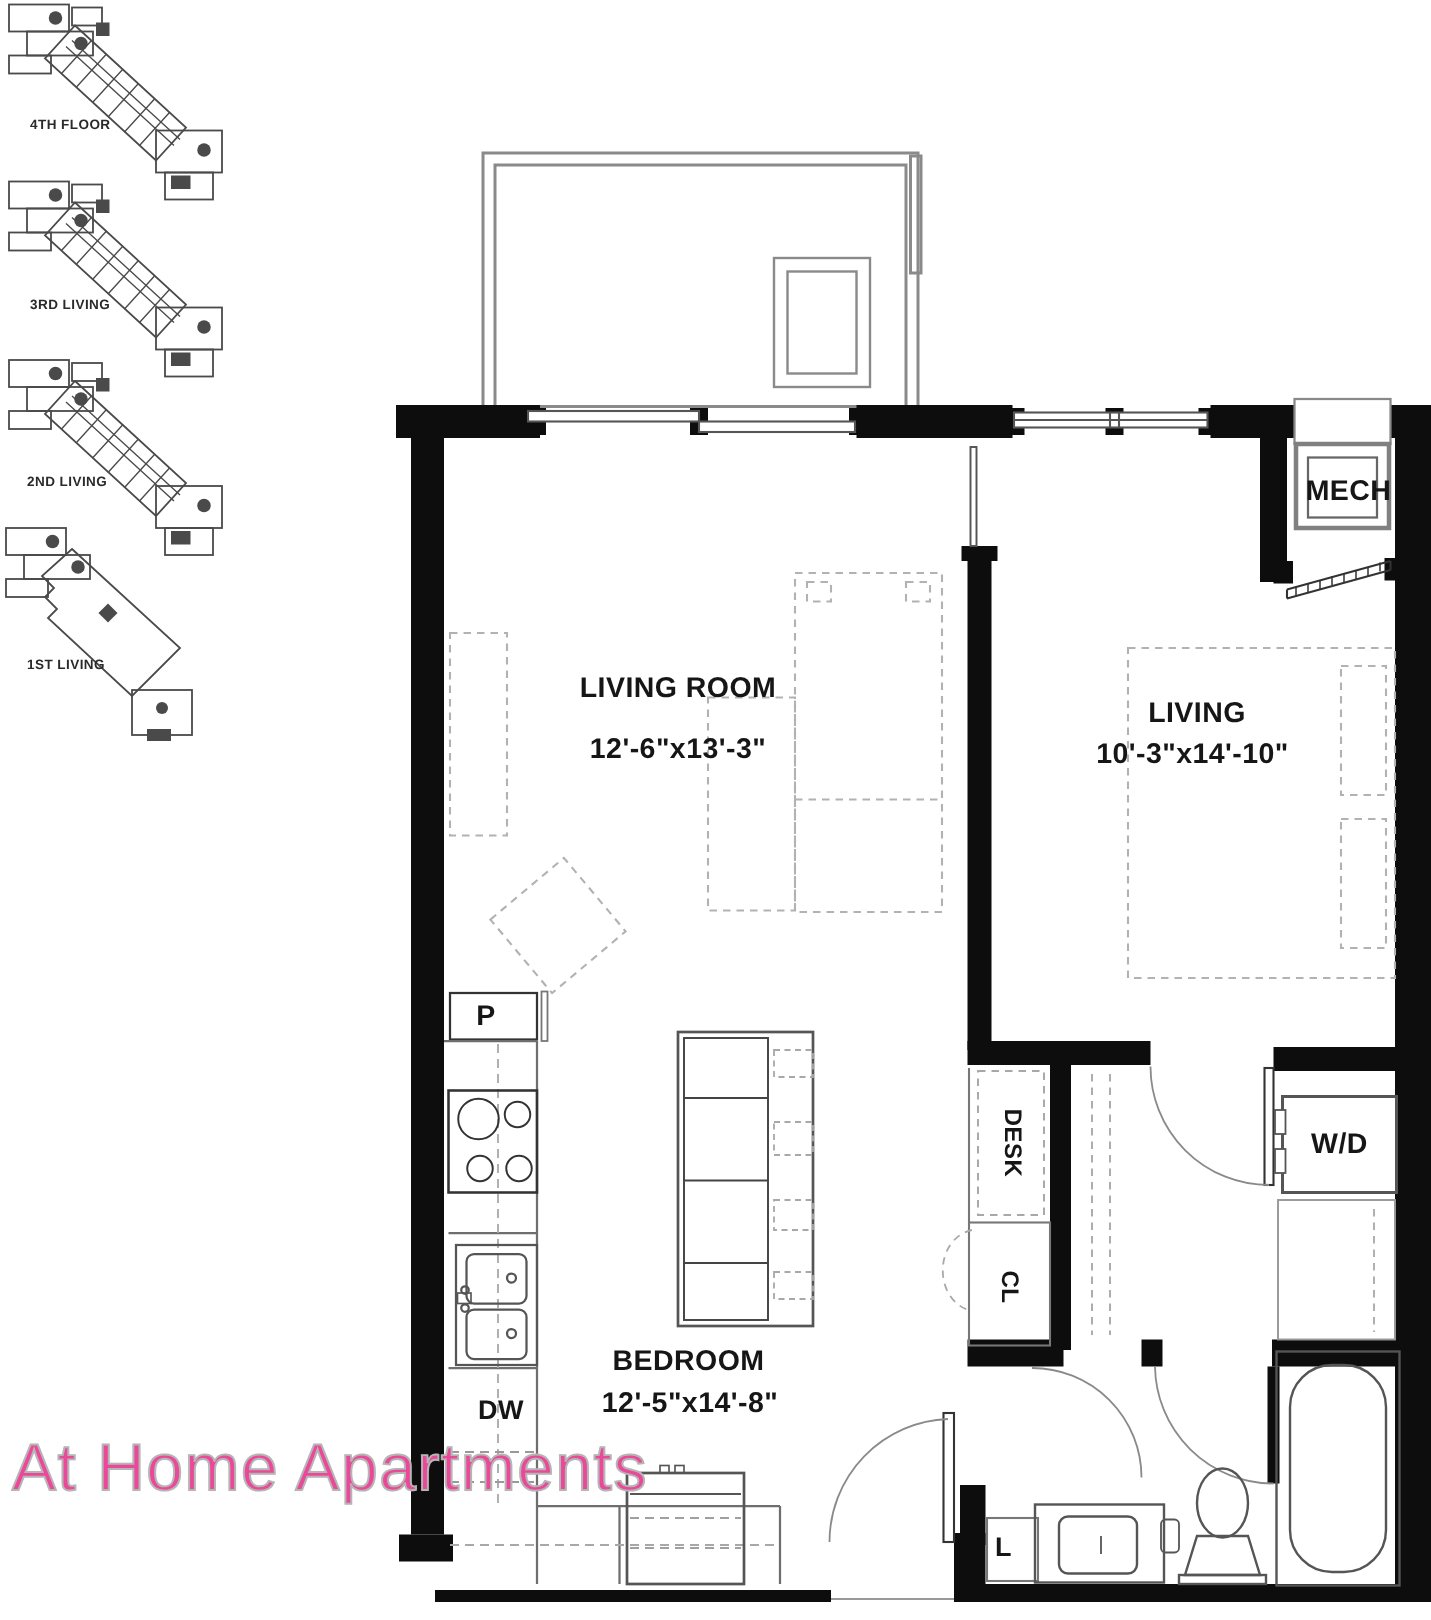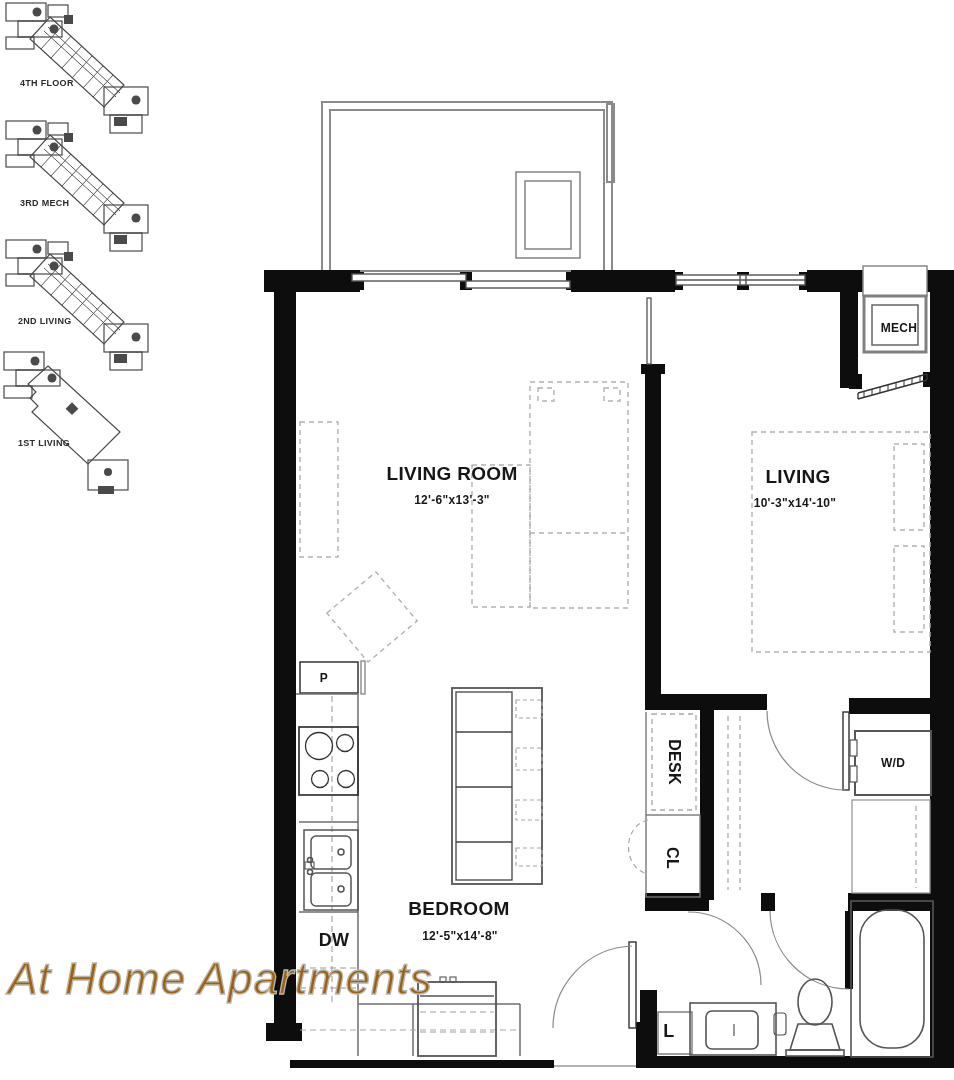--- a/index.html
+++ b/index.html
@@ -2,26 +2,26 @@
 <html><head>
 <meta charset="utf-8">
 <style>
   html,body{margin:0;padding:0;background:#ffffff;}
   #stage{position:relative;width:954px;height:1068px;background:#ffffff;overflow:hidden;
          font-family:"Liberation Sans",sans-serif;}
   #linework{position:absolute;left:0;top:0;}
   .lbl{position:absolute;transform:translate(-50%,-50%);font-weight:bold;color:#161616;
        white-space:nowrap;letter-spacing:.3px;line-height:1;}
   .rot{transform:translate(-50%,-50%) rotate(90deg);}
-  .f19{font-size:19px;} .f17{font-size:12px;} .f16{font-size:16px;} .f18{font-size:18px;text-align:center;}
+  .f19{font-size:19px;} .f17{font-size:19px;} .f16{font-size:16px;} .f18{font-size:18px;text-align:center;}
   .kp-lbl{position:absolute;font-size:9px;font-weight:bold;color:#2a2a2a;letter-spacing:.3px;
           white-space:nowrap;}
   .watermark{position:absolute;left:8px;top:954px;font-size:44px;letter-spacing:1px;
-             color:#a16207;-webkit-text-stroke:1.3px #b5b5b5;text-shadow:0 0 1px #c0c0c0;
-             white-space:nowrap;font-style:italic;}
+             color:#ec4899;-webkit-text-stroke:1.3px #b5b5b5;text-shadow:0 0 1px #c0c0c0;
+             white-space:nowrap;}
 </style>
 </head>
 <body>
 
 <div id="stage">
 
 <svg id="linework" width="954" height="1080" viewBox="0 0 954 1080">
 
   <defs>
     <g id="kpU" stroke="#4a4a4a" stroke-width="1.2" fill="none">
@@ -248,25 +248,25 @@
     <rect x="340" y="585" width="64" height="64" transform="rotate(-40 372 617)"></rect>
     <g>
       <rect x="752" y="432" width="178" height="220"></rect>
       <rect x="894" y="444" width="30" height="86"></rect>
       <rect x="894" y="546" width="30" height="86"></rect>
     </g>
   </g>
 </svg>
 
   <div class="kp-lbl" style="left:20px;top:78px">4TH FLOOR</div>
-  <div class="kp-lbl" style="left:20px;top:198px">3RD MECH</div>
+  <div class="kp-lbl" style="left:20px;top:198px">3RD LIVING</div>
   <div class="kp-lbl" style="left:18px;top:316px">2ND LIVING</div>
   <div class="kp-lbl" style="left:18px;top:438px">1ST LIVING</div>
 
-  <div class="lbl f19" style="left:452px;top:473px">LIVING ROOM</div>
+  <div class="lbl f19" style="left:452px;top:459px">LIVING ROOM</div>
   <div class="lbl f17" style="left:452px;top:500px">12'-6"x13'-3"</div>
   <div class="lbl f19" style="left:798px;top:476px">LIVING</div>
   <div class="lbl f17" style="left:795px;top:503px">10'-3"x14'-10"</div>
   <div class="lbl f19" style="left:459px;top:908px">BEDROOM</div>
   <div class="lbl f17" style="left:460px;top:936px">12'-5"x14'-8"</div>
 
   <div class="lbl f17" style="left:899px;top:328px">MECH</div>
   <div class="lbl rot f16" style="left:674px;top:762px">DESK</div>
   <div class="lbl rot f16" style="left:672px;top:858px">CL</div>
   <div class="lbl f17" style="left:893px;top:763px">W/D</div>

